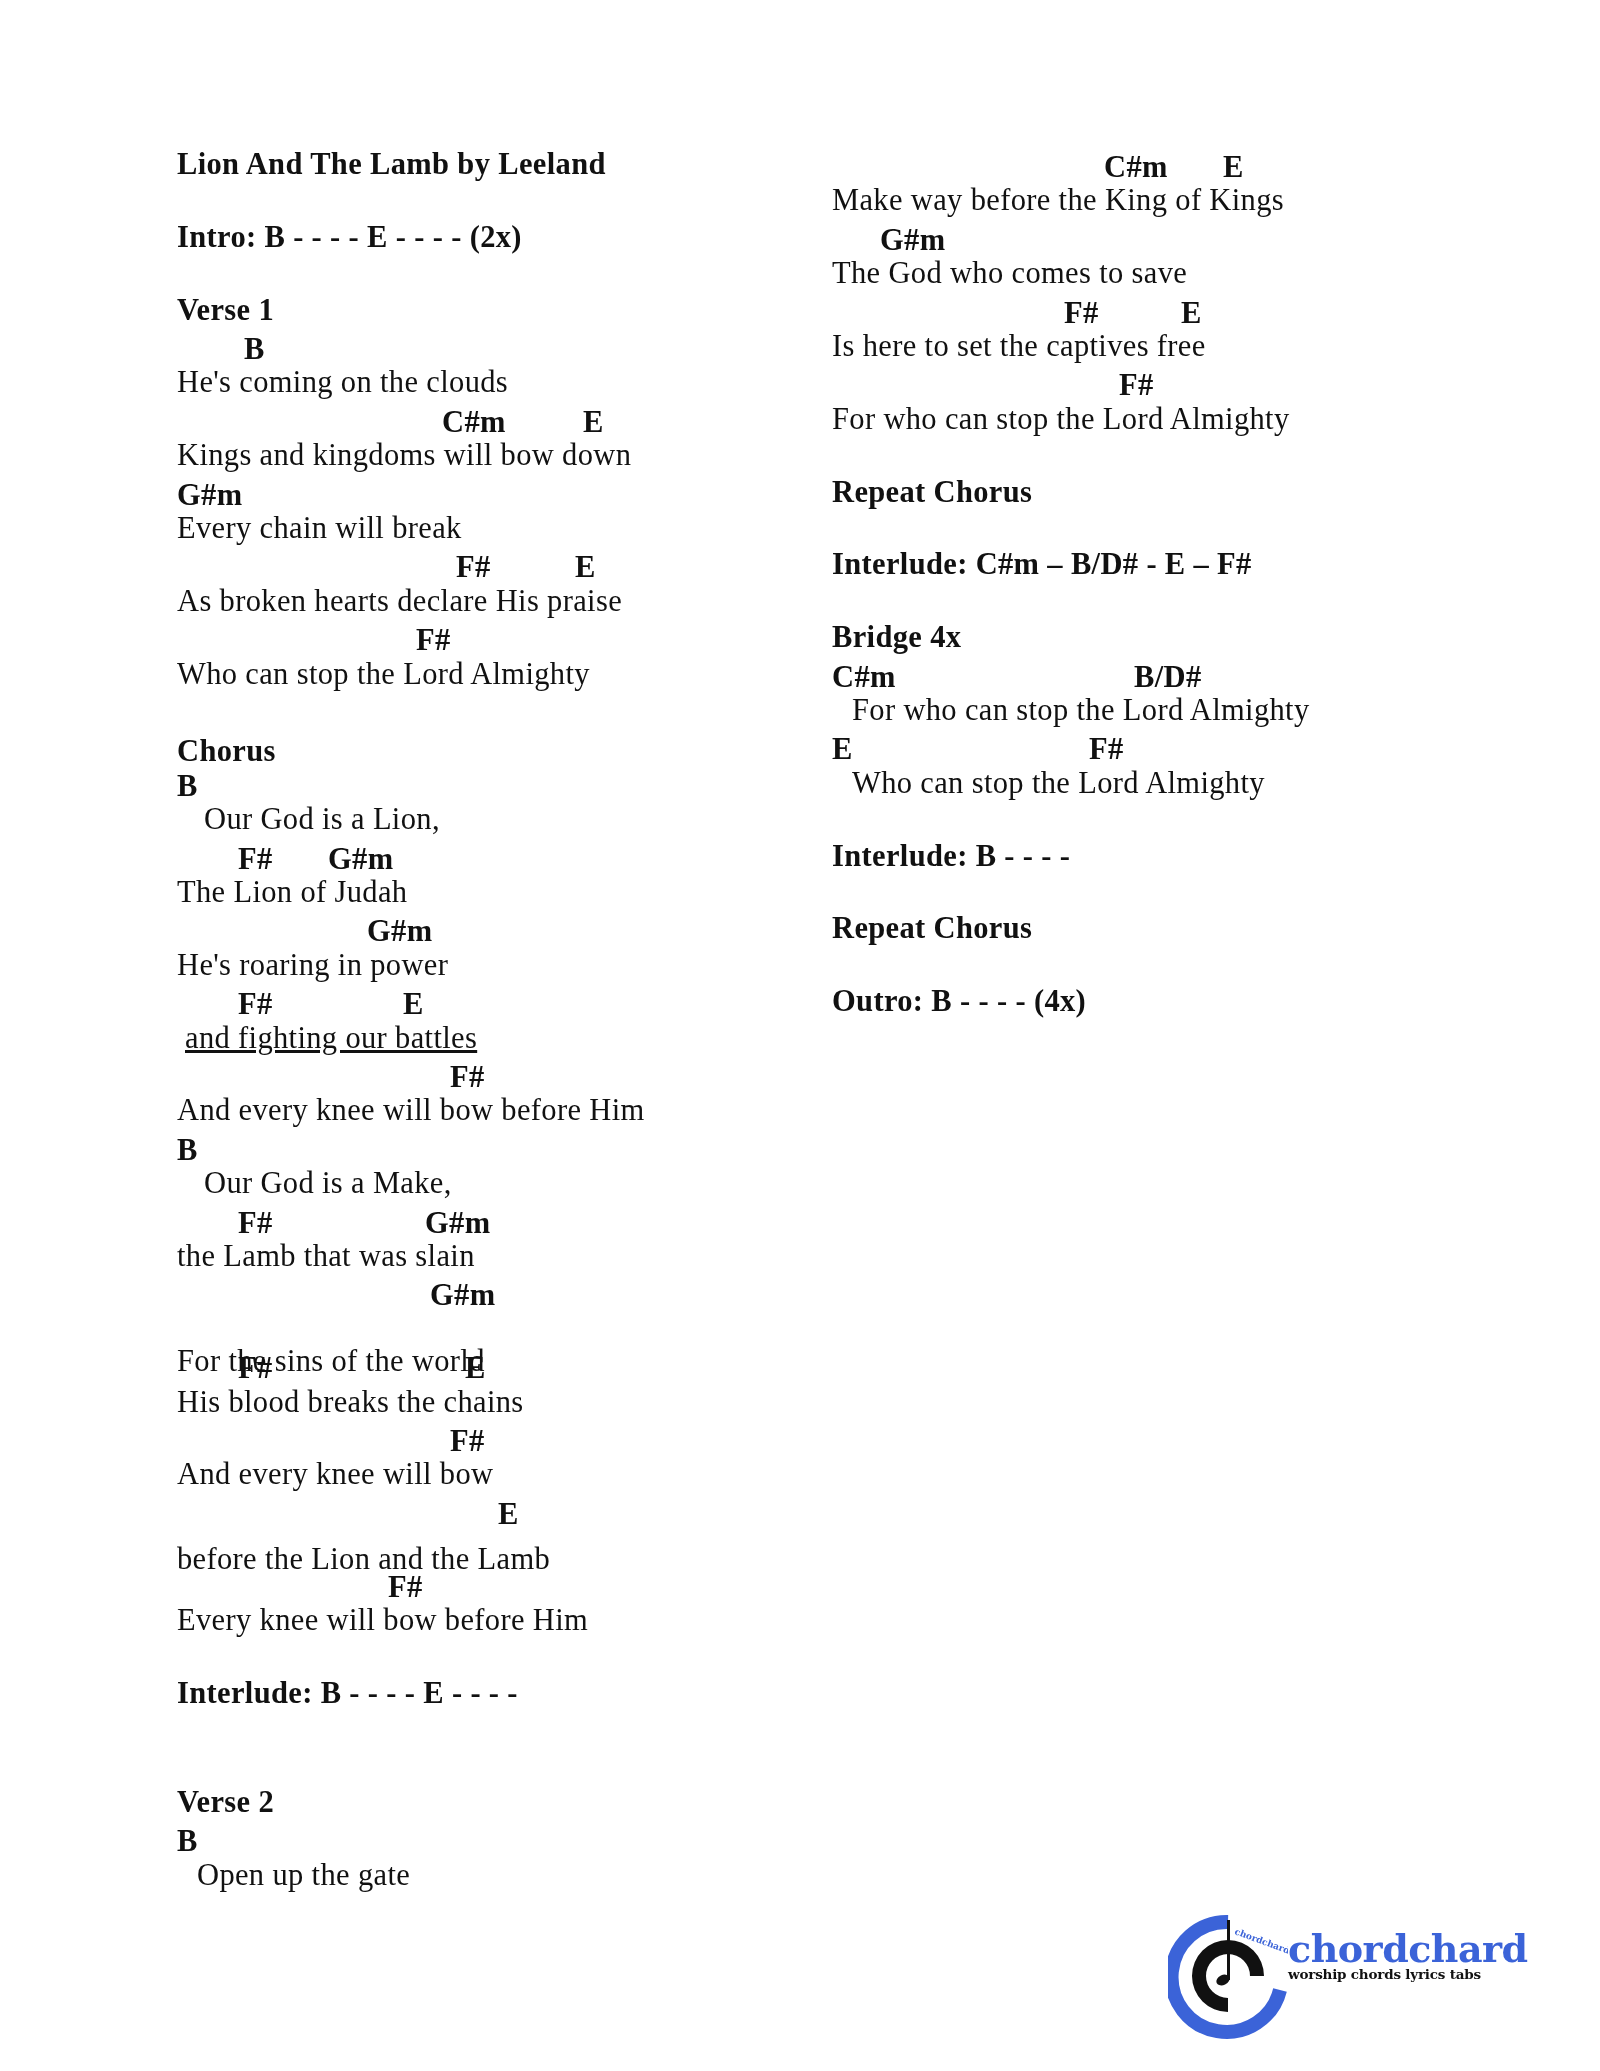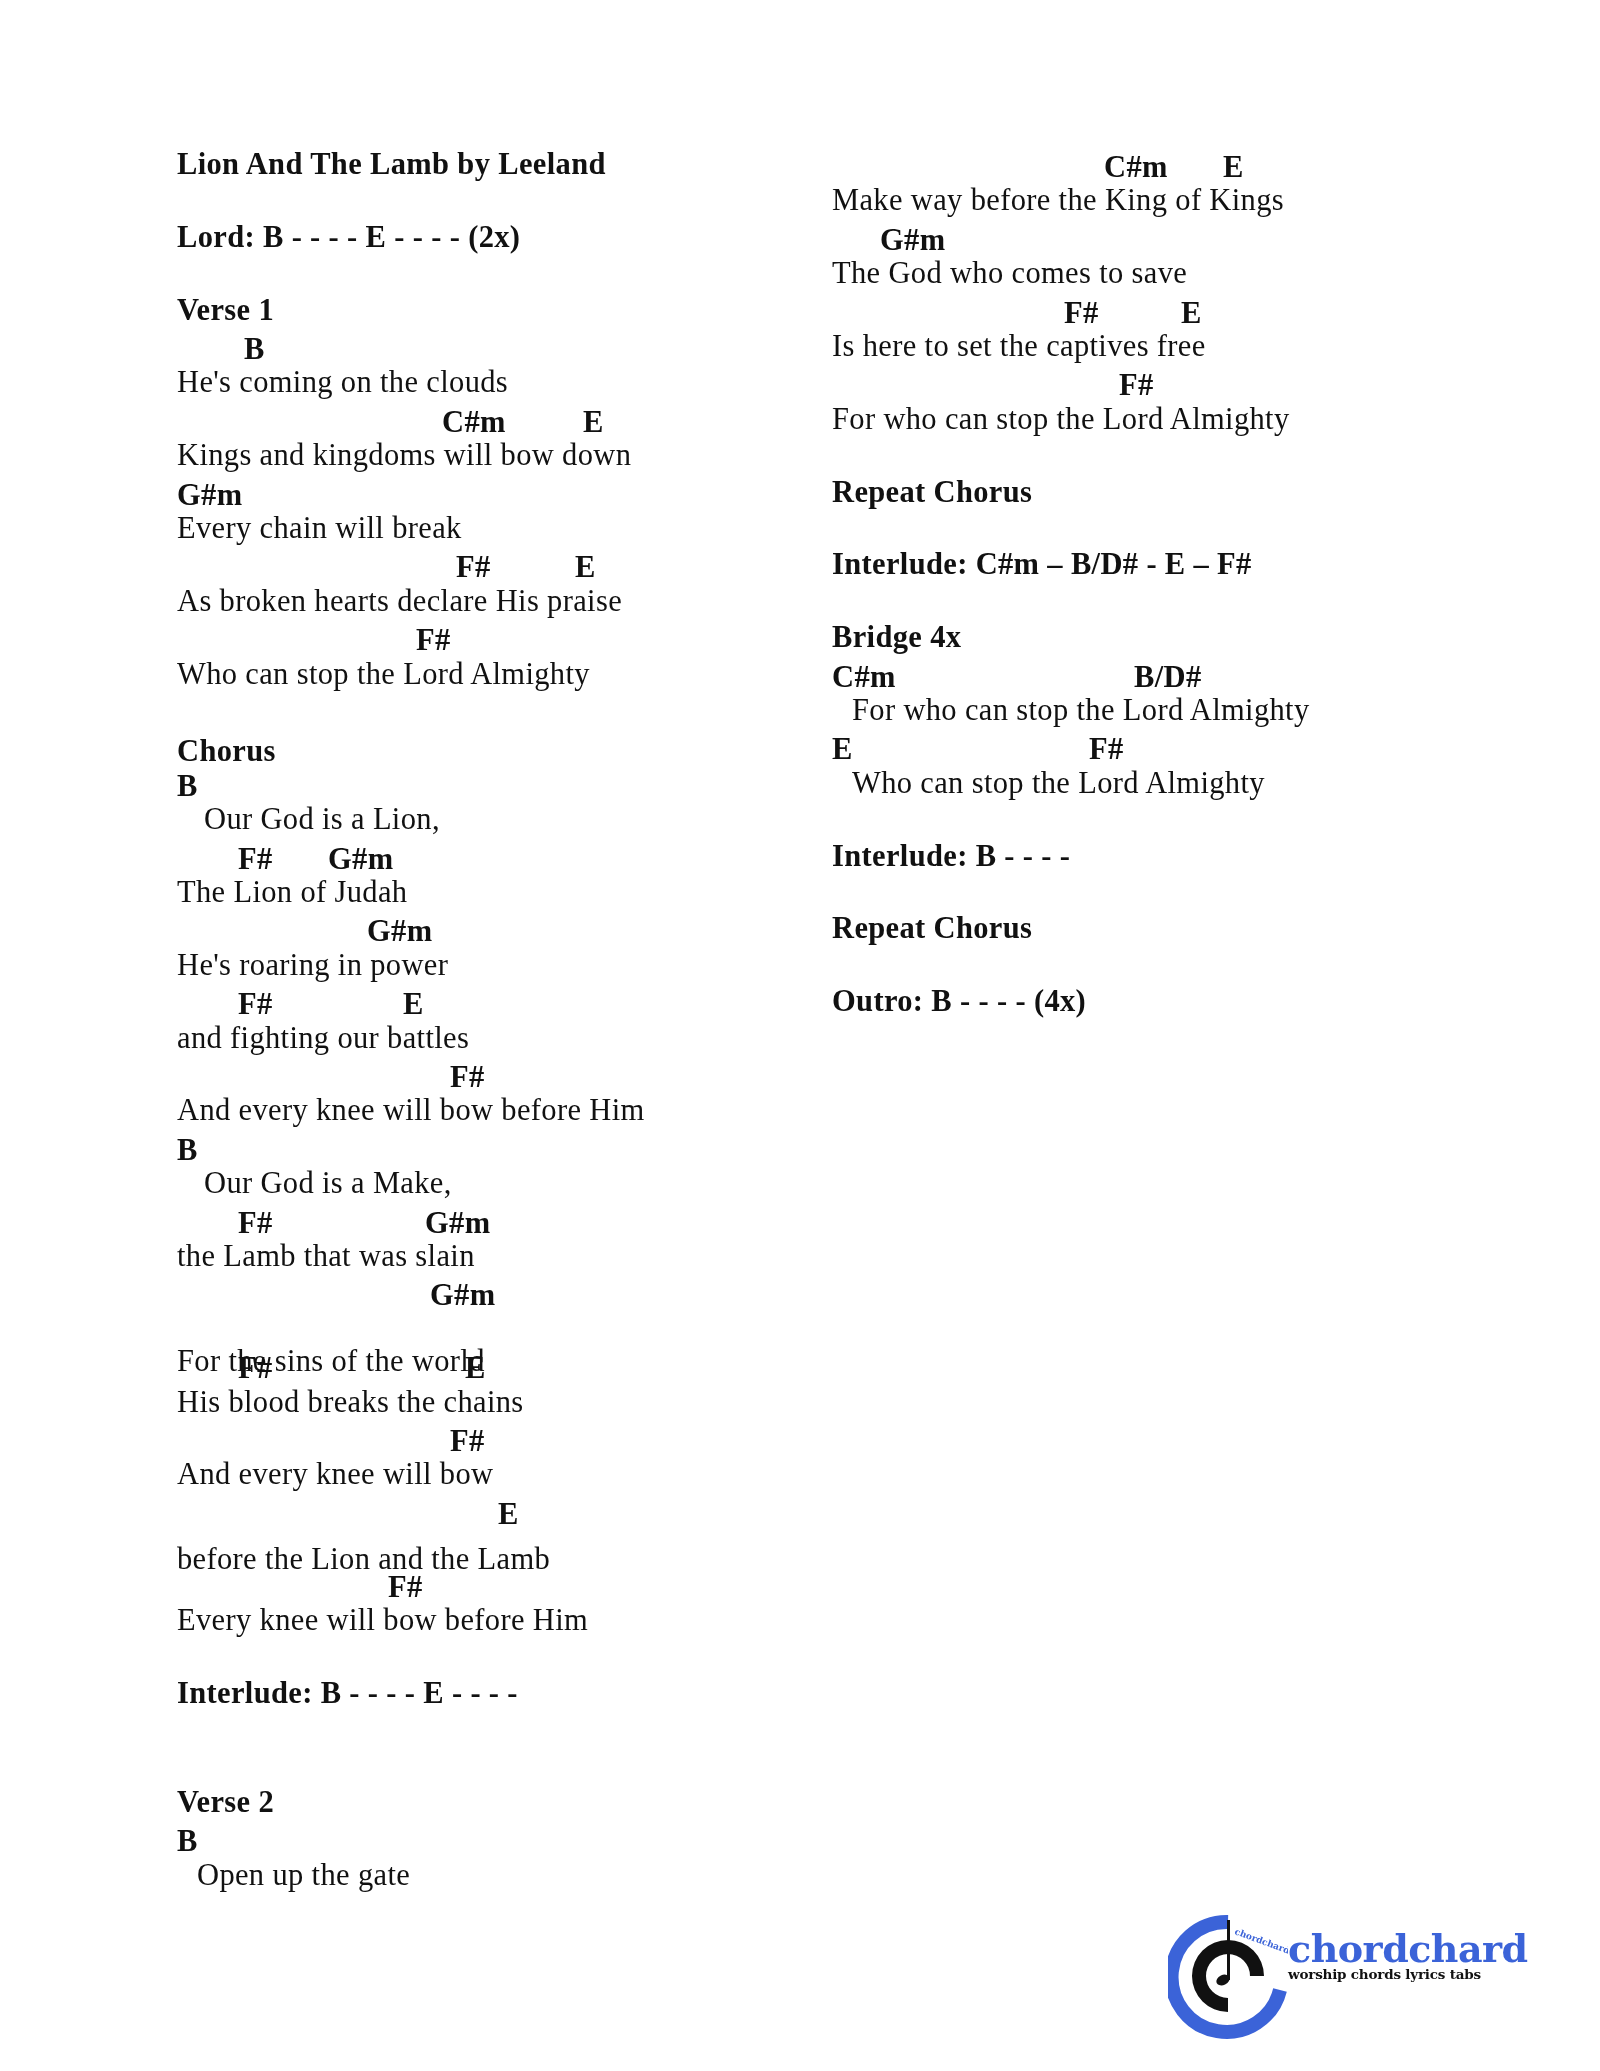--- a/index.html
+++ b/index.html
@@ -15,21 +15,21 @@
                 color: #3b63d8; letter-spacing: -0.5px; line-height: 42px; display:block; }
   #logo-tag { font-family: "DejaVu Serif", serif; font-weight: bold; font-size: 13.5px;
               color: #111; letter-spacing: -0.2px; display:block; margin-top:-4px; }
 </style>
 </head>
 <body>
 
 <div id="sheet">
   <div id="col-left">
       <div class="row b" style="top: 146px; left: 177px;">Lion And The Lamb by Leeland</div>
-      <div class="row b" style="top: 218.8px; left: 177px;">Lord: B - - - - E - - - - (2x)</div>
+      <div class="row b" style="top: 218.8px; left: 177px;">Intro: B - - - - E - - - - (2x)</div>
       <div class="row b" style="top: 291.6px; left: 177px;">Verse 1</div>
       <div class="row" style="top: 328px; left: 0px;">
         <span class="chord" style="left: 244px;">B</span>
       </div>
       <div class="row" style="top: 364.4px; left: 177px;">He's coming on the clouds</div>
       <div class="row" style="top: 400.8px; left: 0px;">
         <span class="chord" style="left: 442px;">C#m</span>
         <span class="chord" style="left: 583px;">E</span>
       </div>
       <div class="row" style="top: 437.2px; left: 177px;">Kings and kingdoms will bow down</div>
@@ -57,21 +57,21 @@
       </div>
       <div class="row" style="top: 874px; left: 177px;">The Lion of Judah</div>
       <div class="row" style="top: 910.4px; left: 0px;">
         <span class="chord" style="left: 367px;">G#m</span>
       </div>
       <div class="row" style="top: 946.8px; left: 177px;">He's roaring in power</div>
       <div class="row" style="top: 983.2px; left: 0px;">
         <span class="chord" style="left: 238px;">F#</span>
         <span class="chord" style="left: 403px;">E</span>
       </div>
-      <div class="row" style="top: 1019.6px; left: 177px;">and fighting our battles</div>
+      <div class="row" style="top: 1019.6px; left: 185px; text-decoration: underline;">and fighting our battles</div>
       <div class="row" style="top: 1056px; left: 0px;">
         <span class="chord" style="left: 450px;">F#</span>
       </div>
       <div class="row" style="top: 1092.4px; left: 177px;">And every knee will bow before Him</div>
       <div class="row" style="top: 1128.8px; left: 0px;">
         <span class="chord" style="left: 177px;">B</span>
       </div>
       <div class="row" style="top: 1165.2px; left: 204px;">Our God is a Make,</div>
       <div class="row" style="top: 1201.6px; left: 0px;">
         <span class="chord" style="left: 238px;">F#</span>

